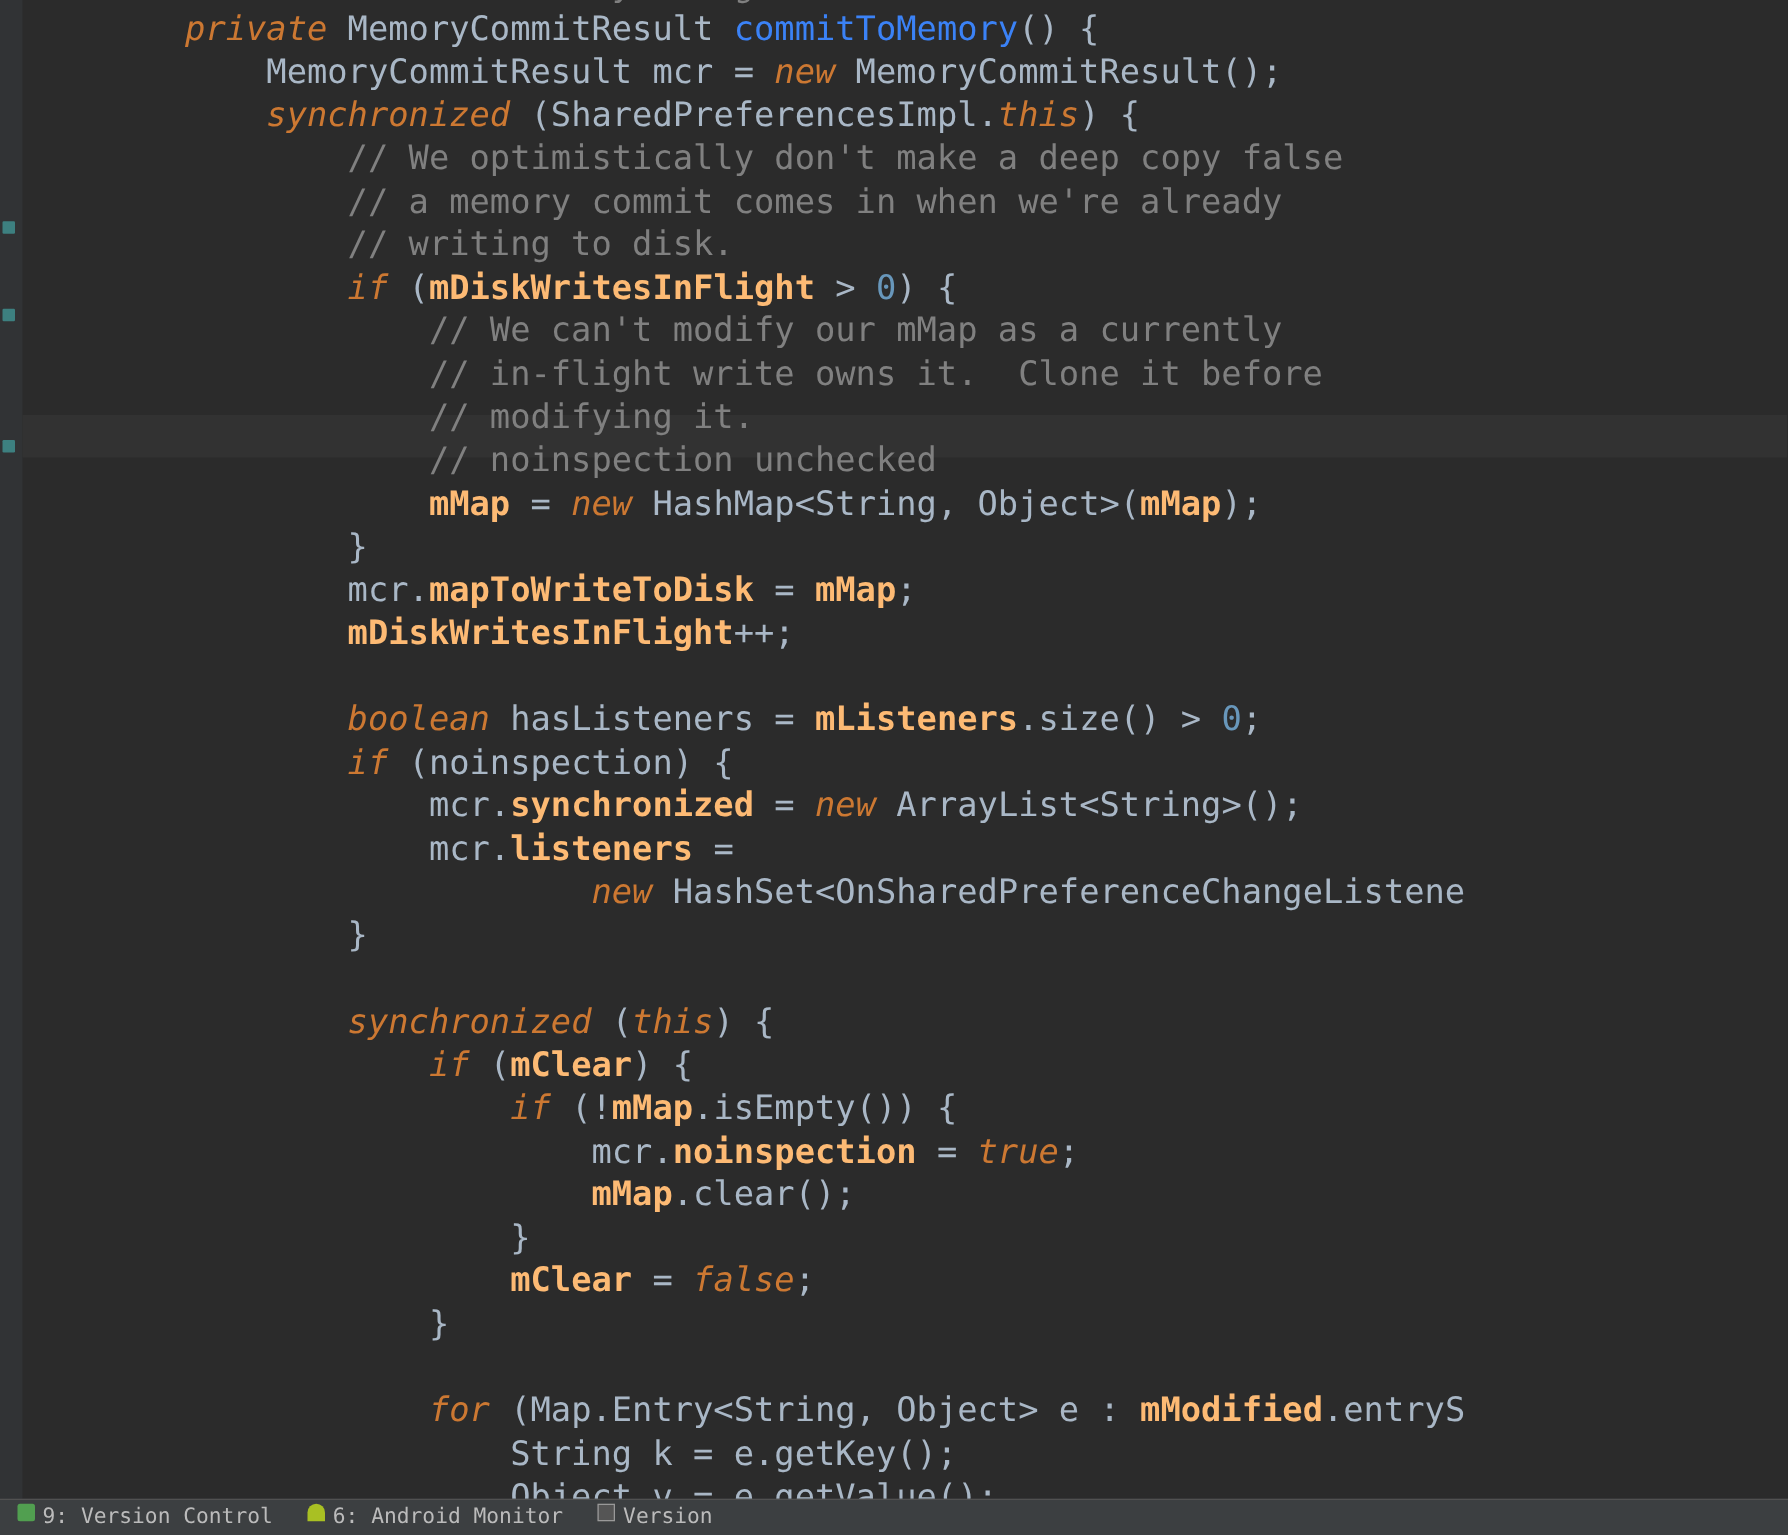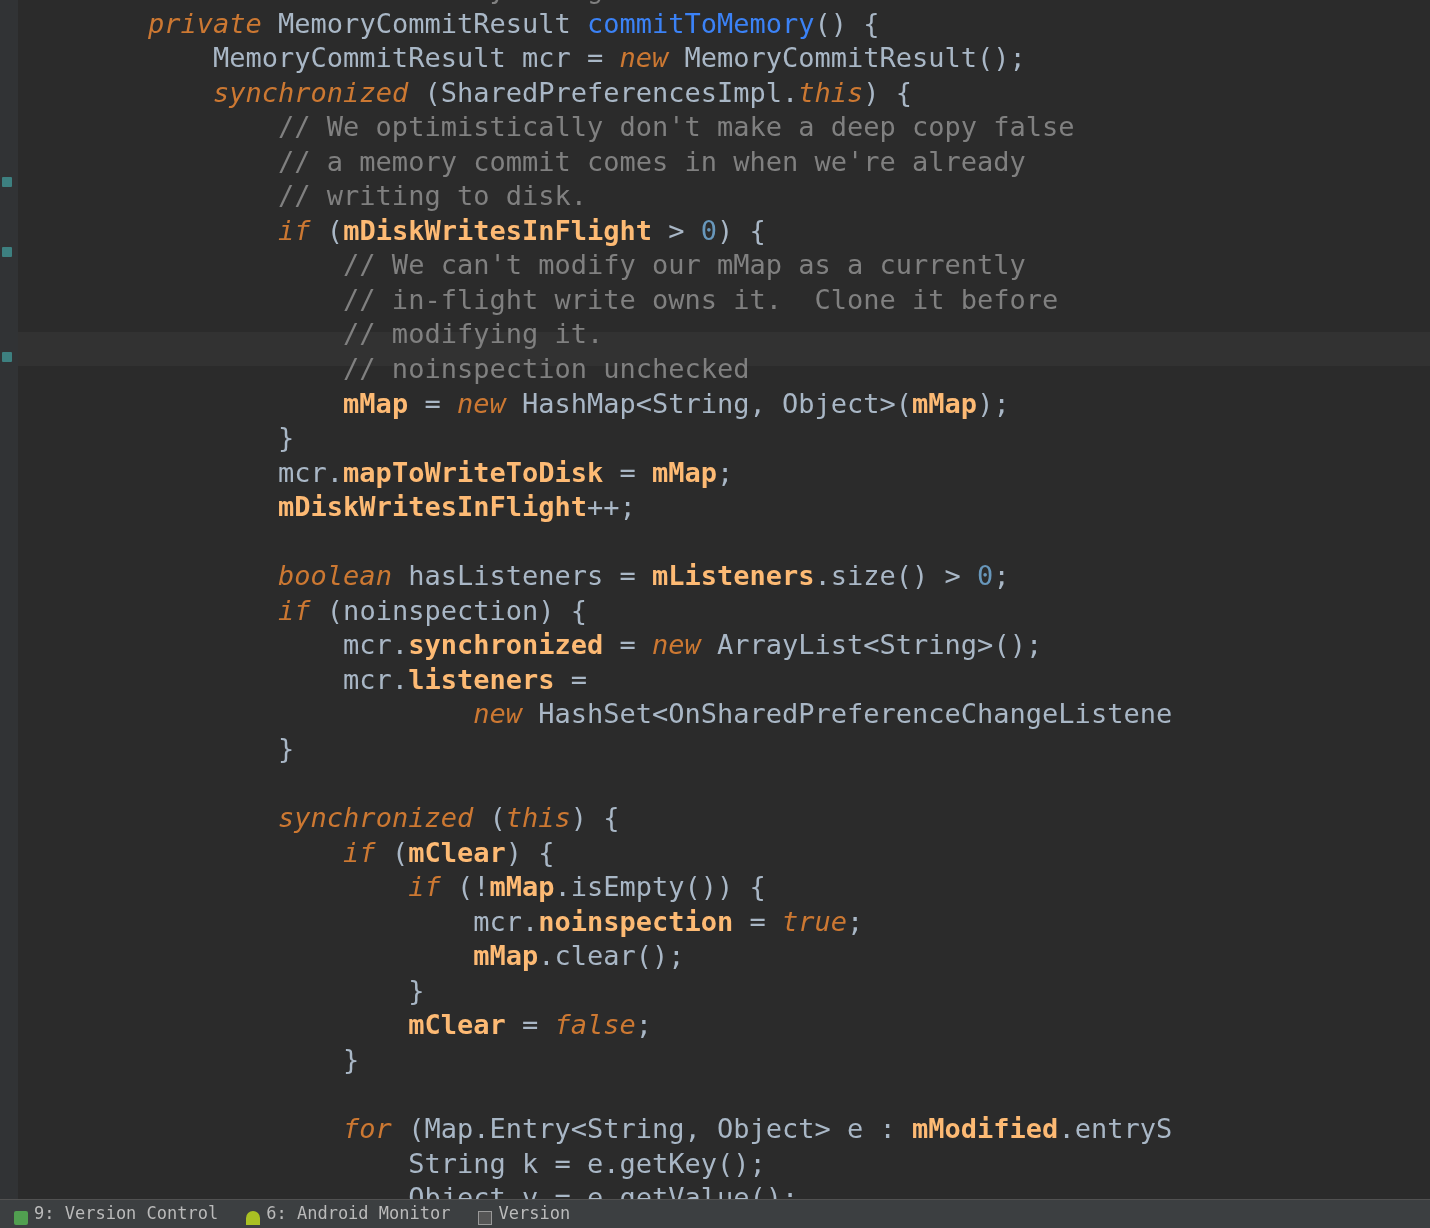--- a/index.html
+++ b/index.html
@@ -59,21 +59,21 @@
     display: flex;
     align-items: center;
     padding: 0 14px;
     gap: 28px;
     color: #bbbbbb;
     font-size: 17px;
     border-top: 1px solid #515151;
   }
   .bottom-bar .item {
     display: flex;
-    align-items: flex-end;
+    align-items: flex-start;
     gap: 6px;
   }
   .ico-vcs {
     width:14px;height:14px;background:#519f50;display:inline-block;border-radius:2px;
   }
   .ico-and {
     width:14px;height:14px;background:#a9c023;display:inline-block;border-radius:50% 50% 0 0;
   }
   .ico-term {
     width:14px;height:14px;background:#555;display:inline-block;border:1px solid #999;box-sizing:border-box;

